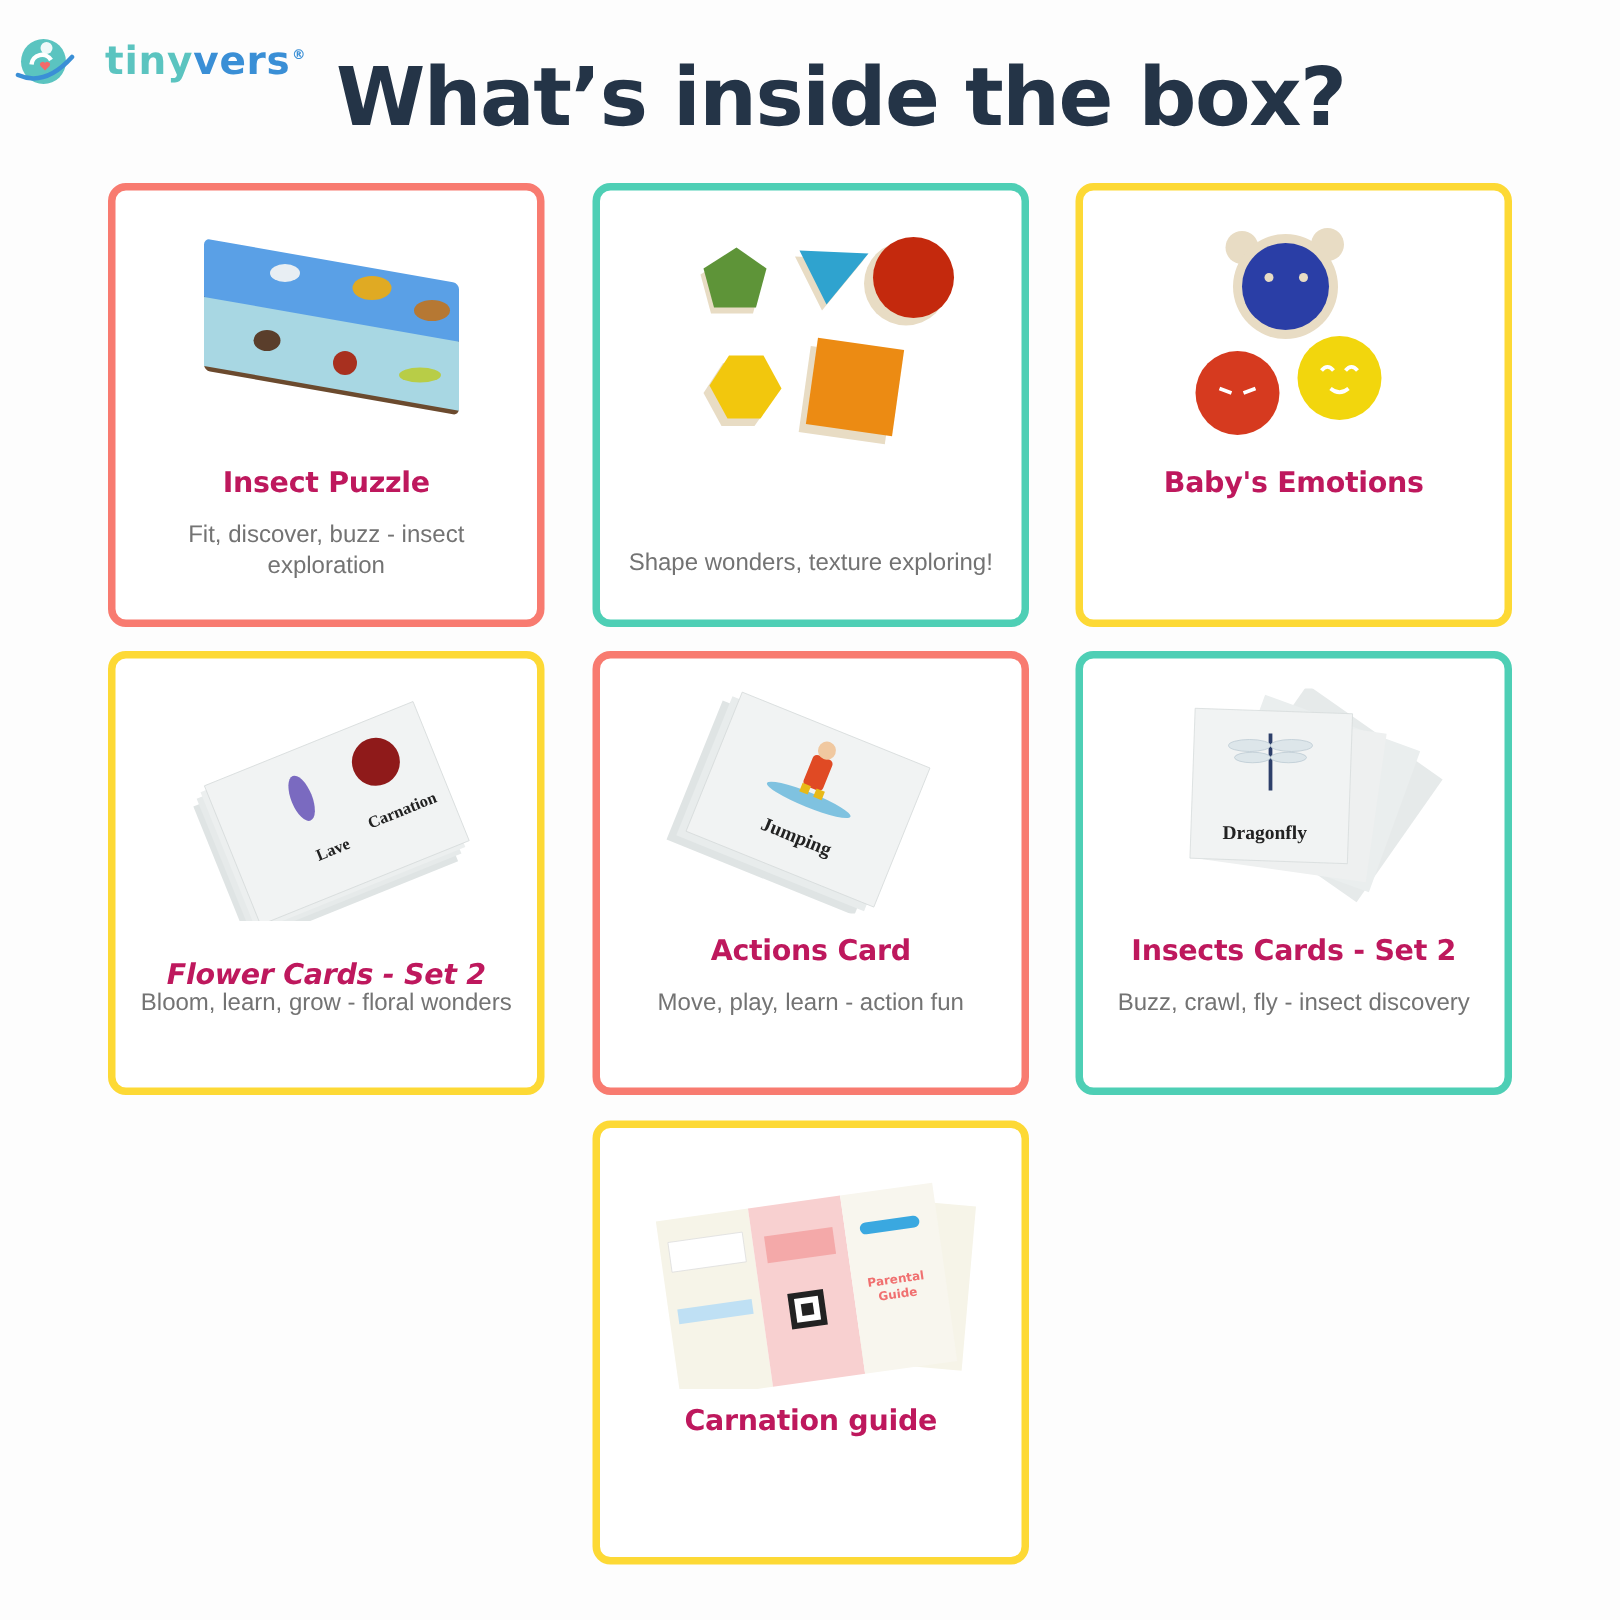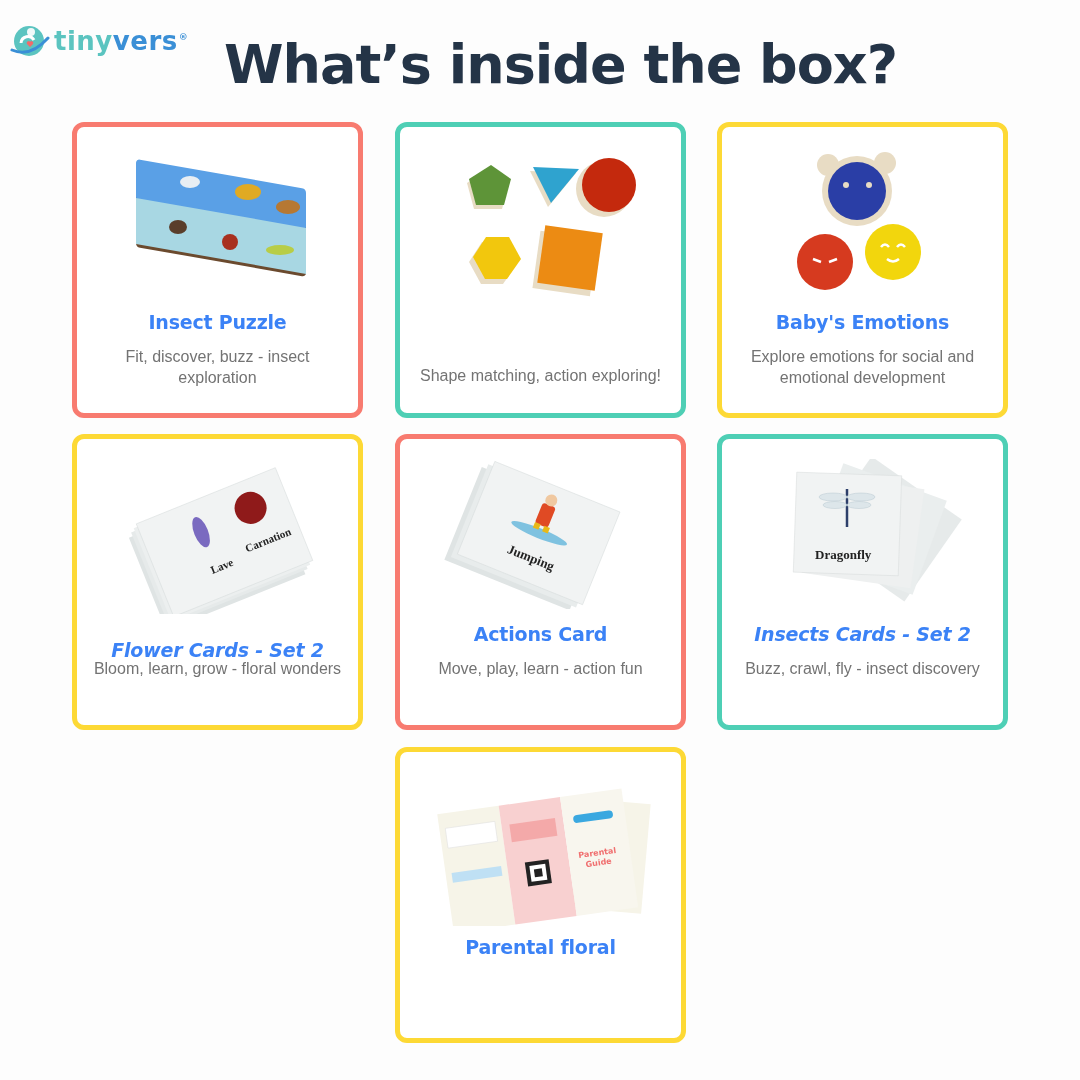--- a/index.html
+++ b/index.html
@@ -1,34 +1,34 @@
 <!DOCTYPE html>
 <html><head>
 <meta charset="utf-8">
 <style>
   * { box-sizing: border-box; margin: 0; padding: 0; }
   html, body { width: 1080px; height: 1080px; background: #fdfdfd; overflow: hidden; }
   body { position: relative; font-family: "Liberation Sans", "DejaVu Sans", sans-serif; color: #243447; }
 
-  .logo { position: absolute; left: 10px; top: 24px; display: flex; align-items: center; gap: 4px; }
+  .logo { position: absolute; left: 10px; top: 24px; display: flex; align-items: center; gap: 20px; }
   .logo-mark { width: 40px; height: 34px; position: relative; }
   .logo-text { font-family: "DejaVu Sans", sans-serif; font-weight: bold; font-size: 26px; letter-spacing: 0.5px; line-height: 1; }
   .logo-text .tiny { color: #5bc4c0; }
   .logo-text .vers { color: #3a8fd6; }
   .logo-reg { font-size: 9px; color: #3a8fd6; position: relative; top: -10px; margin-left: 1px; }
 
   .page-title { position: absolute; left: 0; right: 0; top: 38px; text-align: center; font-family: "DejaVu Sans", sans-serif; font-weight: bold; font-size: 54px; letter-spacing: -1px; color: #243447; line-height: 1; margin-left: 41px; }
 
   .card { position: absolute; width: 291px; height: 296px; border: 5px solid; border-radius: 12px; background: #ffffff; }
   .card.red { border-color: #f87b70; }
   .card.teal { border-color: #4ecfb5; }
   .card.yellow { border-color: #fdd935; }
 
   .card-img { position: absolute; left: 0; right: 0; top: 12px; height: 165px; display: flex; align-items: center; justify-content: center; }
-  .card-title { position: absolute; left: 8px; right: 8px; text-align: center; font-family: "DejaVu Sans", sans-serif; font-weight: bold; font-size: 19px; line-height: 30px; color: #3b82f6; letter-spacing: -0.2px; }
+  .card-title { position: absolute; left: 8px; right: 8px; text-align: center; font-family: "DejaVu Sans", sans-serif; font-weight: bold; font-size: 19px; line-height: 30px; color: #be185d; letter-spacing: -0.2px; }
   .card-desc { position: absolute; left: 14px; right: 14px; text-align: center; font-family: "Liberation Sans", sans-serif; font-size: 16px; line-height: 21px; color: #737373; }
 </style>
 </head>
 <body>
 
 <div class="logo">
   <div class="logo-mark">
     <svg width="40" height="34" viewBox="0 0 40 34">
       <circle cx="19" cy="17" r="15" fill="#5bc4c0"></circle>
       <circle cx="21" cy="8" r="4" fill="#ffffff" opacity="0.9"></circle>
@@ -72,41 +72,40 @@
       <polygon points="92,20 138,22 110,56" fill="#e8dcc4" transform="translate(-3,4)"></polygon>
       <polygon points="92,20 138,22 110,56" fill="#2fa3cf"></polygon>
       <circle cx="163" cy="42" r="28" fill="#e8dcc4"></circle>
       <circle cx="168" cy="38" r="27" fill="#c4290d"></circle>
       <polygon points="32,110 45,90 68,90 80,112 66,132 44,132" fill="#e8dcc4" transform="translate(-4,5)"></polygon>
       <polygon points="32,110 45,90 68,90 80,112 66,132 44,132" fill="#f2c70d"></polygon>
       <rect x="100" y="82" width="58" height="58" fill="#e8dcc4" transform="rotate(8 129 111) translate(-4,6)"></rect>
       <rect x="100" y="82" width="58" height="58" fill="#ec8b13" transform="rotate(8 129 111)"></rect>
     </svg>
   </div>
-  <div class="card-desc" style="top:238px;">Shape matching, action exploring!</div>
+  <div class="card-desc" style="top:238px;">Shape wonders, texture exploring!</div>
 </div>
 
 <div class="card yellow" style="left:717px; top:122px;padding-left:26px;">
   <div class="card-img">
     <svg width="180" height="150" viewBox="0 0 180 150">
       <circle cx="55" cy="18" r="11" fill="#e8dcc4"></circle>
       <circle cx="112" cy="16" r="11" fill="#e8dcc4"></circle>
       <circle cx="84" cy="44" r="35" fill="#e8dcc4"></circle>
       <circle cx="84" cy="44" r="29" fill="#2a3ea6"></circle>
       <circle cx="73" cy="38" r="3" fill="#e8dcc4"></circle>
       <circle cx="96" cy="38" r="3" fill="#e8dcc4"></circle>
       <circle cx="52" cy="115" r="28" fill="#d63a1f"></circle>
       <path d="M40 112 l8 3 M64 112 l-8 3" stroke="#fff" stroke-width="2.5"></path>
       <circle cx="120" cy="105" r="28" fill="#f2d60d"></circle>
       <path d="M108 100 q4 -5 8 0 M124 100 q4 -5 8 0" stroke="#fff" stroke-width="2.5" fill="none"></path>
       <path d="M114 112 q6 5 12 0" stroke="#fff" stroke-width="2.5" fill="none"></path>
     </svg>
   </div>
   <div class="card-title" style="top:180px;">Baby's Emotions</div>
-  <div class="card-desc" style="top:219px;">Explore emotions for social and emotional development</div>
 </div>
 
 <div class="card yellow" style="left:72px; top:434px;">
   <div class="card-img">
     <svg width="220" height="160" viewBox="0 0 220 160">
       <g transform="rotate(-22 110 80)">
         <rect x="38" y="40" width="150" height="100" fill="#dfe4e4" transform="translate(-12,10)"></rect>
         <rect x="38" y="40" width="150" height="100" fill="#e6eaea" transform="translate(-8,6)"></rect>
         <rect x="38" y="40" width="150" height="100" fill="#ecefef" transform="translate(-4,3)"></rect>
         <rect x="38" y="40" width="150" height="100" fill="#f1f3f3" stroke="#d5dada" stroke-width="0.5"></rect>
@@ -149,21 +148,21 @@
       <rect x="45" y="22" width="110" height="100" fill="#eef0f0" transform="rotate(8 100 72)"></rect>
       <rect x="32" y="15" width="105" height="100" fill="#f1f3f3" stroke="#d5dada" stroke-width="0.5" transform="rotate(2 85 65)"></rect>
       <line x1="84" y1="30" x2="84" y2="68" stroke="#2d3f6a" stroke-width="2.5"></line>
       <ellipse cx="70" cy="38" rx="14" ry="4" fill="#dde6ea" stroke="#b9c8d1" stroke-width="0.5"></ellipse>
       <ellipse cx="98" cy="38" rx="14" ry="4" fill="#dde6ea" stroke="#b9c8d1" stroke-width="0.5"></ellipse>
       <ellipse cx="72" cy="46" rx="12" ry="3.5" fill="#dde6ea" stroke="#b9c8d1" stroke-width="0.5"></ellipse>
       <ellipse cx="96" cy="46" rx="12" ry="3.5" fill="#dde6ea" stroke="#b9c8d1" stroke-width="0.5"></ellipse>
       <text x="52" y="100" font-family="Liberation Serif, serif" font-size="13" font-weight="bold" fill="#222">Dragonfly</text>
     </svg>
   </div>
-  <div class="card-title" style="top:180px;font-style:italic;">Insects Cards - Set 2</div>
+  <div class="card-title" style="top:180px;">Insects Cards - Set 2</div>
   <div class="card-desc" style="top:219px;">Buzz, crawl, fly - insect discovery</div>
 </div>
 
 <div class="card yellow" style="left:395px; top:747px;">
   <div class="card-img" style="top:24px; height:150px;">
     <svg width="230" height="150" viewBox="0 0 230 150">
       <rect x="150" y="25" width="70" height="110" fill="#f6f4e8" transform="rotate(5 185 80)"></rect>
       <g transform="rotate(-8 110 80)">
         <rect x="18" y="25" width="62" height="120" fill="#f6f4e8"></rect>
         <rect x="80" y="25" width="62" height="120" fill="#f8d0d0"></rect>
@@ -173,14 +172,14 @@
         <rect x="88" y="45" width="46" height="18" fill="#f4a9a9"></rect>
         <rect x="98" y="85" width="24" height="24" fill="#222"></rect>
         <rect x="102" y="89" width="16" height="16" fill="#fff"></rect>
         <rect x="106" y="93" width="8" height="8" fill="#222"></rect>
         <rect x="152" y="45" width="40" height="8" rx="4" fill="#3aa8e0"></rect>
         <text x="152" y="88" font-family="DejaVu Sans, sans-serif" font-size="8" font-weight="bold" fill="#f07070">Parental</text>
         <text x="158" y="98" font-family="DejaVu Sans, sans-serif" font-size="8" font-weight="bold" fill="#f07070">Guide</text>
       </g>
     </svg>
   </div>
-  <div class="card-title" style="top:180px;">Parental floral</div>
+  <div class="card-title" style="top:180px;">Carnation guide</div>
 </div>
 
 </body></html>

